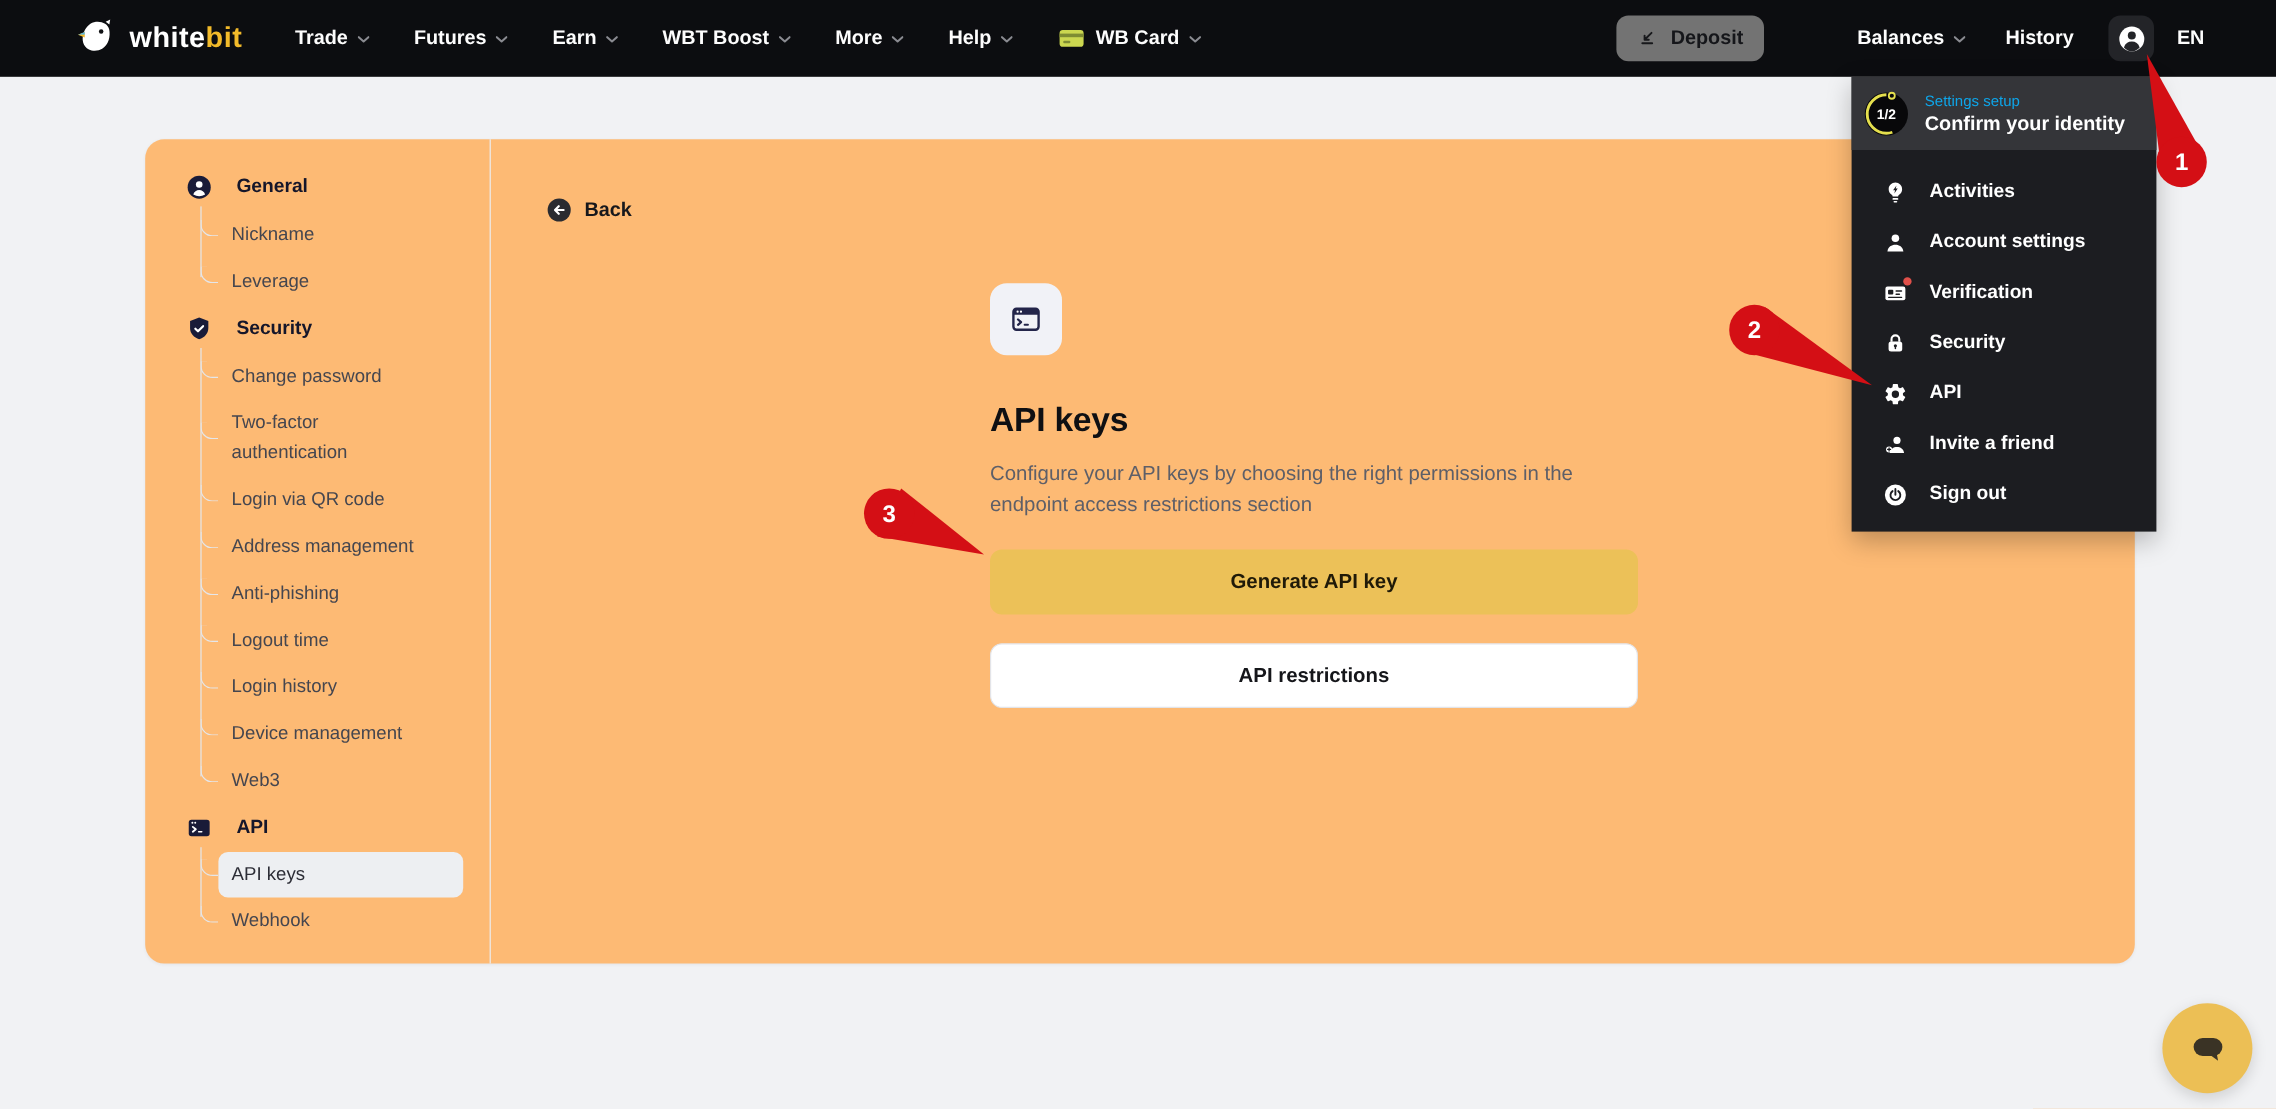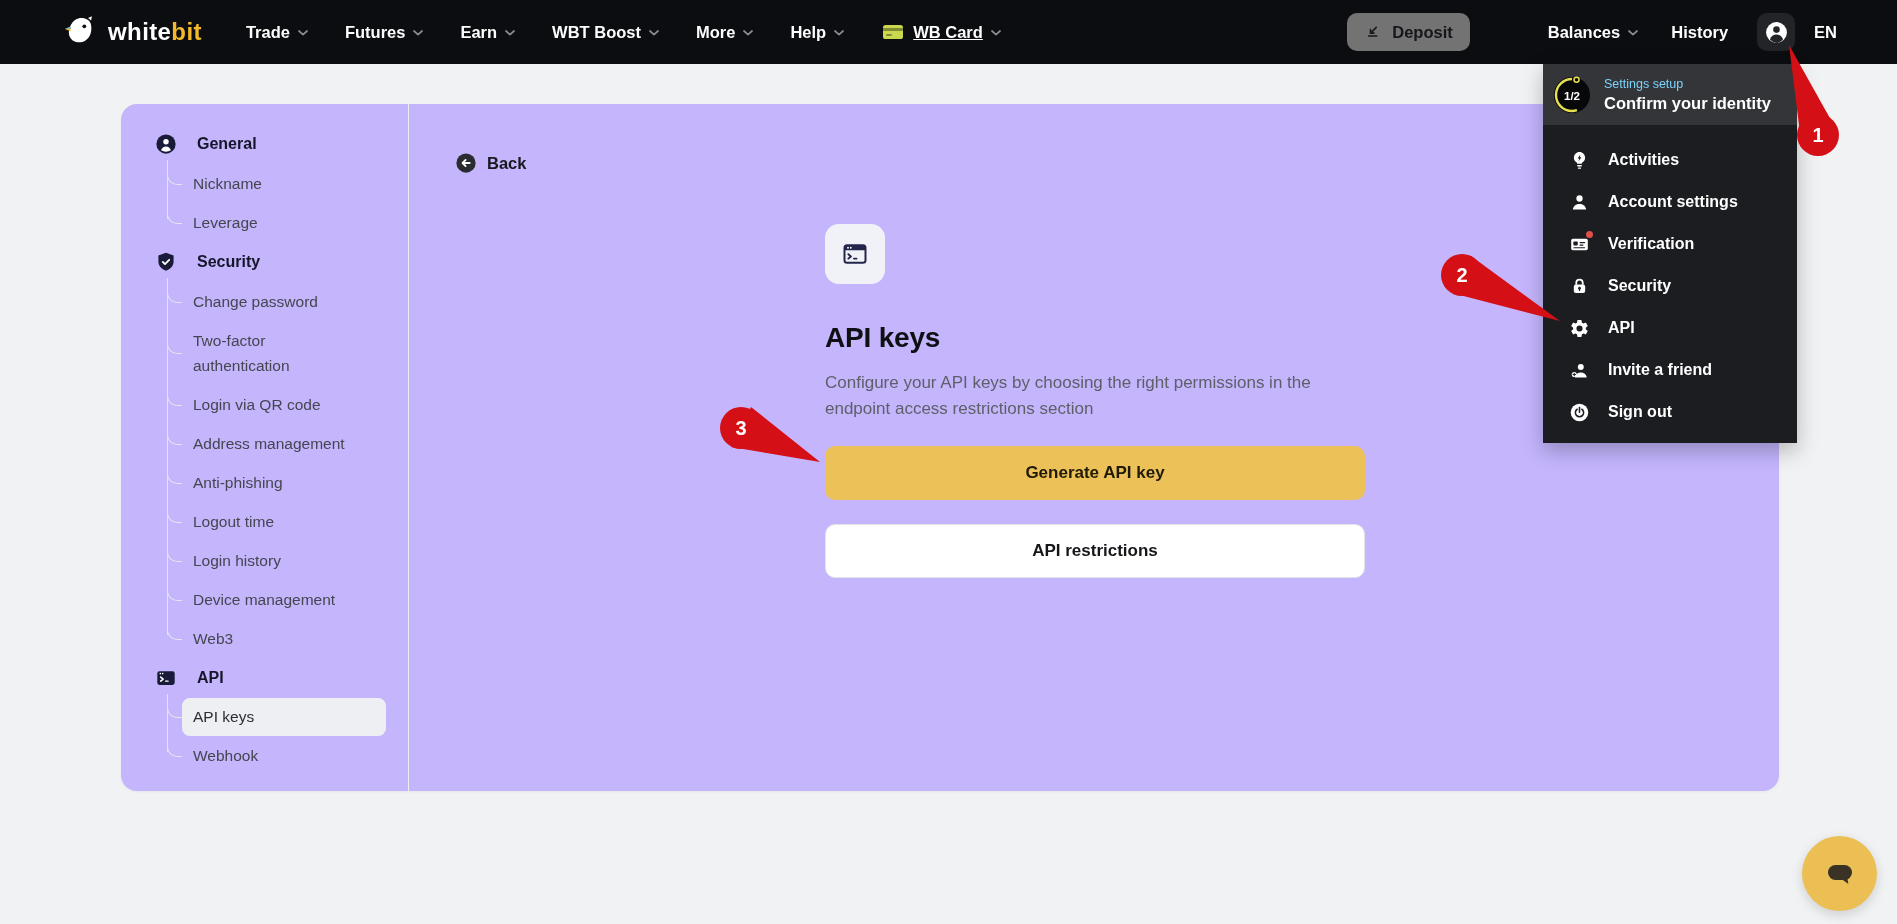--- a/index.html
+++ b/index.html
@@ -18,21 +18,21 @@
     position:absolute; top:0; left:0; width:1897px; height:64px;
     background:#0c0d10; display:flex; align-items:center;
     padding:0 60px 0 64px; z-index:30;
   }
   .logo { display:flex; align-items:center; gap:10px; cursor:pointer; }
   .logo-text { font-size:24px; font-weight:700; color:#ffffff; letter-spacing:.4px; }
   .logo-text .bit { color:#f2ba2a; }
   .nav-items { display:flex; gap:37px; margin-left:44px; list-style:none; }
   .nav-link { display:flex; align-items:center; gap:8px; color:#fdfdfd; font-size:16.5px; font-weight:600; cursor:pointer; white-space:nowrap; }
   .chev { display:flex; color:#8a8b91; margin-top:2px; }
-  .wbcard { margin-left:37px;text-decoration:underline; }
+  .wbcard { margin-left:37px; }
   .wbcard .cardico { display:flex; }
   .nav-right { margin-left:auto; display:flex; align-items:center; }
   .deposit-btn {
     height:38px; padding:0 17px; background:#737373; border:none; border-radius:10px;
     display:flex; align-items:center; gap:9px; font-size:16.5px; font-weight:600; color:#15161a; cursor:pointer;
   }
   .nav-plain { color:#fdfdfd; font-size:16.5px; font-weight:600; cursor:pointer; display:flex; align-items:center; gap:8px; }
   .balances { margin-left:36px;padding-left:42px; }
   .history { margin-left:33px; }
   .avatar-btn {
@@ -43,34 +43,34 @@
 
   
   .menu {
     position:absolute; left:1543px; top:64px; width:254px; background:#1c1d21;
     z-index:50; padding-bottom:10px; box-shadow:0 8px 20px rgba(0,0,0,.25);
   }
   .menu-header {
     background:#343539; display:flex; align-items:center; gap:13px;
     padding:11px 14px 11px 10px; cursor:pointer; min-height:61px;
   }
-  .mh-label { font-size:12.5px; color:#7dd3fc; }
+  .mh-label { font-size:12.5px; color:#0ea5e9; }
   .mh-title { font-size:16.5px; font-weight:700; color:#ffffff; margin-top:3px; white-space:nowrap; }
   .menu-list { list-style:none; padding-top:14px; }
   .menu-item {
     height:42px; display:flex; align-items:center; gap:18px; padding:0 14px 0 25px;
     color:#ffffff; font-size:16px; font-weight:600; cursor:pointer;
   }
   .menu-ico { width:22px; height:22px; position:relative; display:flex; align-items:center; justify-content:center; flex:none; }
   .badge-dot { position:absolute; top:-2px; right:-3px; width:7px; height:7px; background:#e0504a; border-radius:50%; }
 
   
   .card {
-    position:absolute; left:121px; top:104px; width:1658px; height:687px;
-    background:#c4b5fd; border-radius:16px; box-shadow:0 1px 3px rgba(20,20,40,.05);
+    position:absolute; left:121px; top:116px; width:1658px; height:687px;
+    background:#fdba74; border-radius:16px; box-shadow:0 1px 3px rgba(20,20,40,.05);
     display:flex; z-index:10;
   }
   .sidebar { width:288px; border-right:1px solid #ebedf0; padding:20px 22px 0 34px; flex:none; }
   .sb-section { height:40px; display:flex; align-items:center; gap:20px; color:#15162a; font-size:16px; font-weight:600; cursor:pointer; }
   .sb-ico { width:22px; height:22px; display:flex; flex:none; }
   .sb-sub { list-style:none; margin-left:12px; position:relative; }
   .sb-sub::before { content:""; position:absolute; left:0; top:-4px; height:calc(100% - 19px); width:1px; background:#e4e6ea; }
   .sb-sub li {
     position:relative; min-height:39px; display:flex; align-items:center; padding-left:26px;
     font-size:15.5px; color:#45464f; cursor:pointer;

